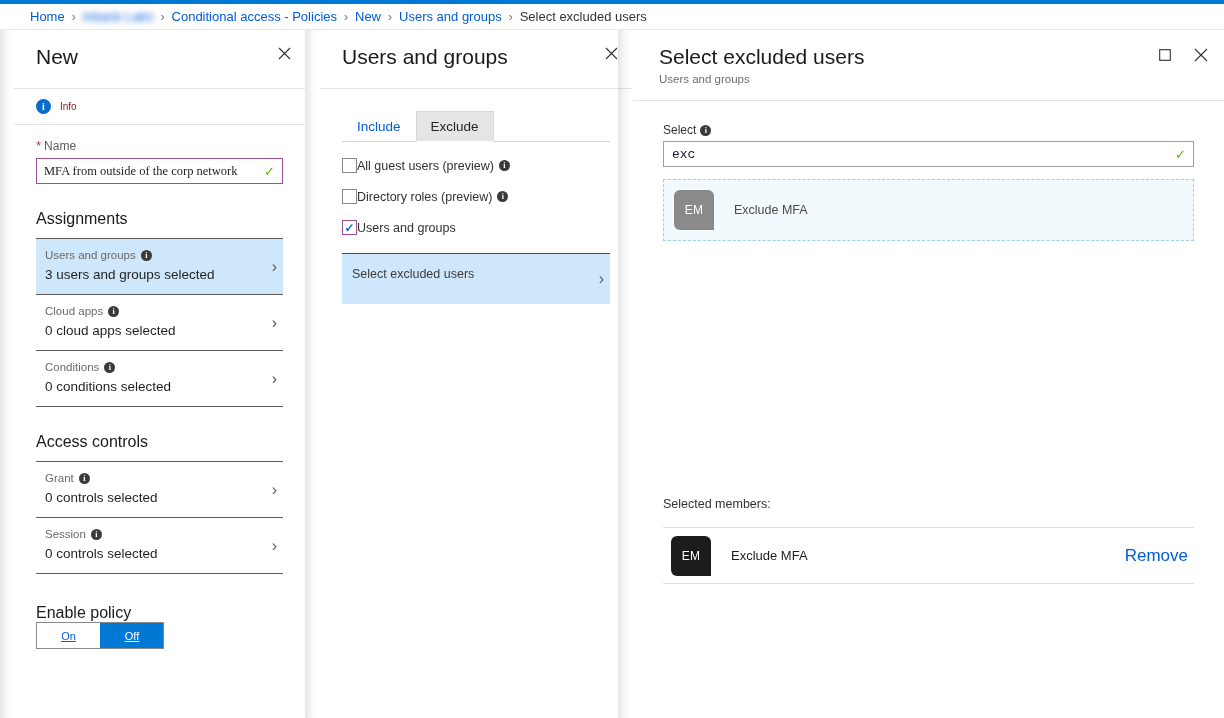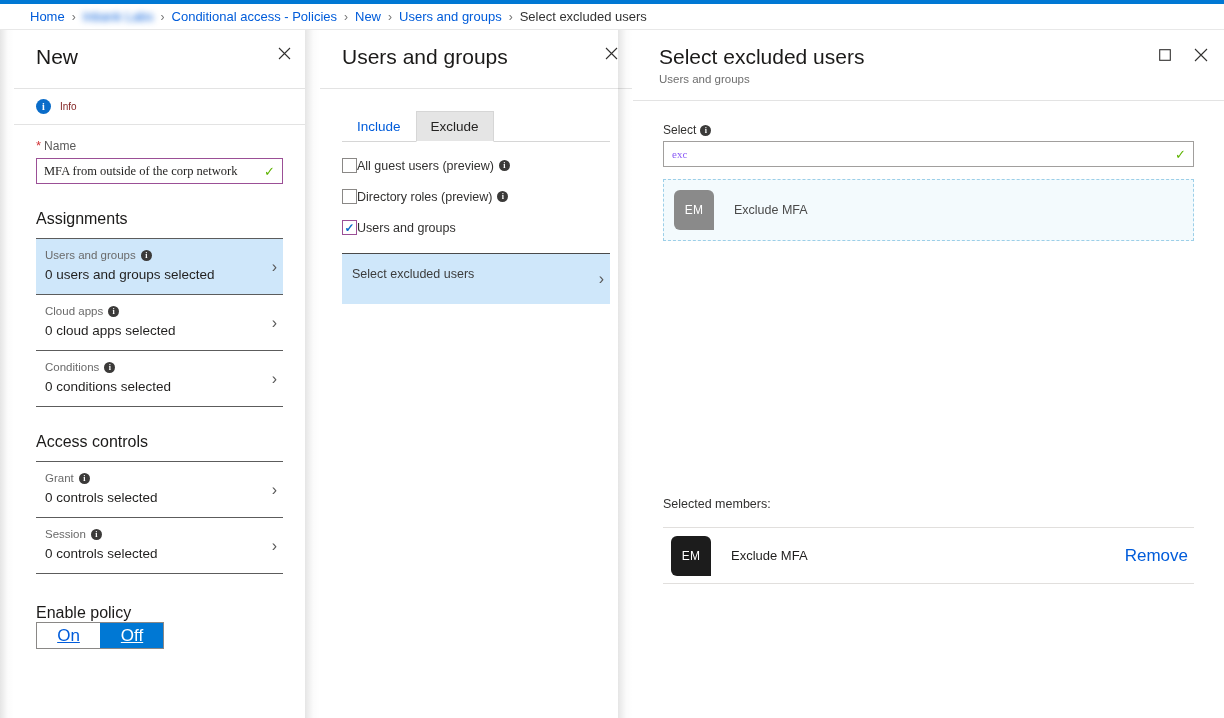--- a/index.html
+++ b/index.html
@@ -230,21 +230,21 @@
     display: inline-flex;
     margin: 0 22px;
     border: 1px solid #8a8886;
     height: 25px;
   }
   .toggle-btn {
     width: 63px;
     display: flex;
     align-items: center;
     justify-content: center;
-    font-size: 17px;
+    font-size: 11px;
     color: #015cda;
     cursor: pointer;
     background: #ffffff;
     box-sizing: border-box;
     text-decoration: underline;
   }
   .toggle-btn + .toggle-btn { border-left: 1px solid #8a8886; }
   .toggle-btn.active {
     background: #0078d4;
     color: #ffffff;
@@ -351,23 +351,23 @@
   .sel-input-wrap {
     position: relative;
     border: 1px solid #a19f9d;
     height: 24px;
     display: flex;
     align-items: center;
     background: #ffffff;
   }
   .sel-input {
     border: none; outline: none;
-    font-family: Liberation Serif, serif;
-    font-size: 11px;
-    color: #8b5cf6;
+    font-family: Liberation Mono, monospace;
+    font-size: 13px;
+    color: #0f172a;
     padding: 0 24px 0 8px;
     width: 100%; height: 100%;
     background: transparent;
     box-sizing: border-box;
   }
 
   .result-list {
     margin-top: 12px;
     border: 1px dashed #9ccfe8;
     background: #f3fafd;
@@ -476,21 +476,21 @@
     </div>
   </div>
 
   <div class="section-title">Assignments</div>
   <div class="nav-list">
     <div class="nav-item selected">
       <div class="nav-item-top">
         <span>Users and groups</span>
         <span class="info-dot">i</span>
       </div>
-      <div class="nav-item-bottom">0 users and groups selected</div>
+      <div class="nav-item-bottom">3 users and groups selected</div>
       <span class="chev">›</span>
     </div>
     <div class="nav-item">
       <div class="nav-item-top">
         <span>Cloud apps</span>
         <span class="info-dot">i</span>
       </div>
       <div class="nav-item-bottom">0 cloud apps selected</div>
       <span class="chev">›</span>
     </div>

